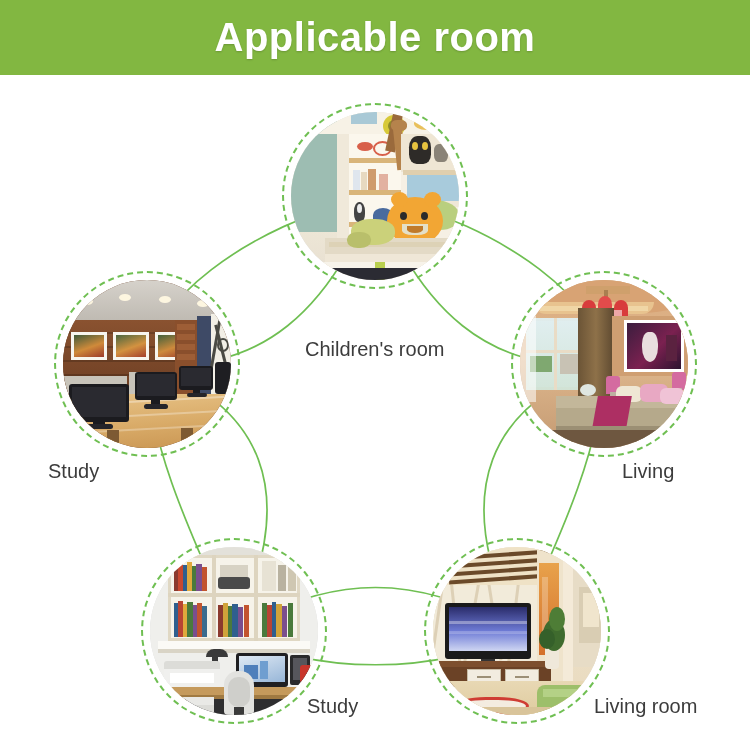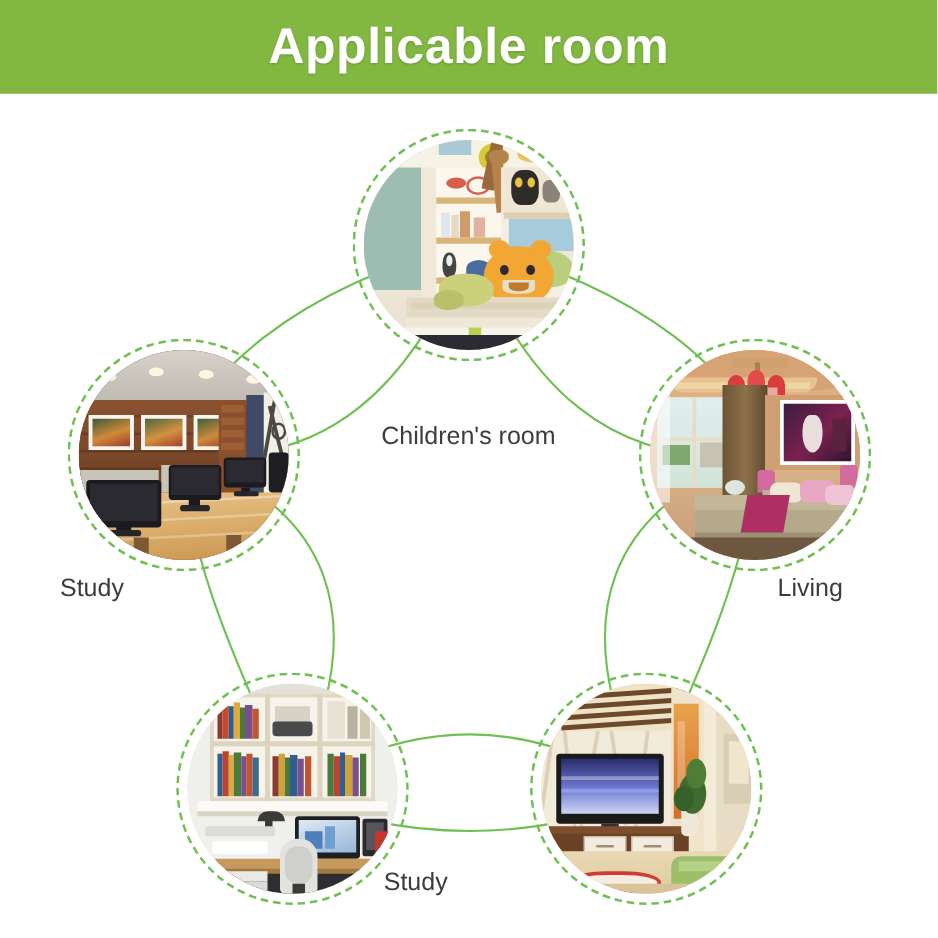--- a/index.html
+++ b/index.html
@@ -236,20 +236,21 @@
           <div style="left:106px;top:82px;width:16px;height:20px;border-radius:50%;background:#35602a;"></div>
           <div style="left:0;top:134px;width:168px;height:34px;background:linear-gradient(180deg,#e8d8b4,#dfcb9f);"></div>
           <div style="left:104px;top:138px;width:64px;height:30px;background:#9dbf6a;border-radius:8px 0 0 0;"></div>
           <div style="left:110px;top:142px;width:56px;height:8px;background:#b4d186;"></div>
           <div style="left:142px;top:150px;width:9px;height:9px;border-radius:50%;background:#f4f6e6;"></div>
           <div style="left:22px;top:150px;width:74px;height:18px;border:3px solid #cf3c33;border-radius:50%/60%;box-sizing:border-box;background:#f4ece0;"></div>
           <div style="left:0;top:160px;width:168px;height:8px;background:#d9c49a;"></div>
         </div>
       </div>
     </div>
+    <div class="label" id="label-living">Living room</div>
 
     <div class="node" id="node-study">
       <div class="ring"></div>
       <div class="photo">
         <div class="scene">
           <div style="left:0;top:0;width:168px;height:168px;background:#efefec;"></div>
           <div style="left:0;top:0;width:168px;height:16px;background:#e3e1da;"></div>
           <div style="left:18px;top:8px;width:132px;height:86px;background:#f6f3ea;border:3px solid #e0d8c4;box-sizing:border-box;"></div>
           <div style="left:18px;top:46px;width:132px;height:4px;background:#ddd4bf;"></div>
           <div style="left:62px;top:8px;width:4px;height:86px;background:#ddd4bf;"></div>

